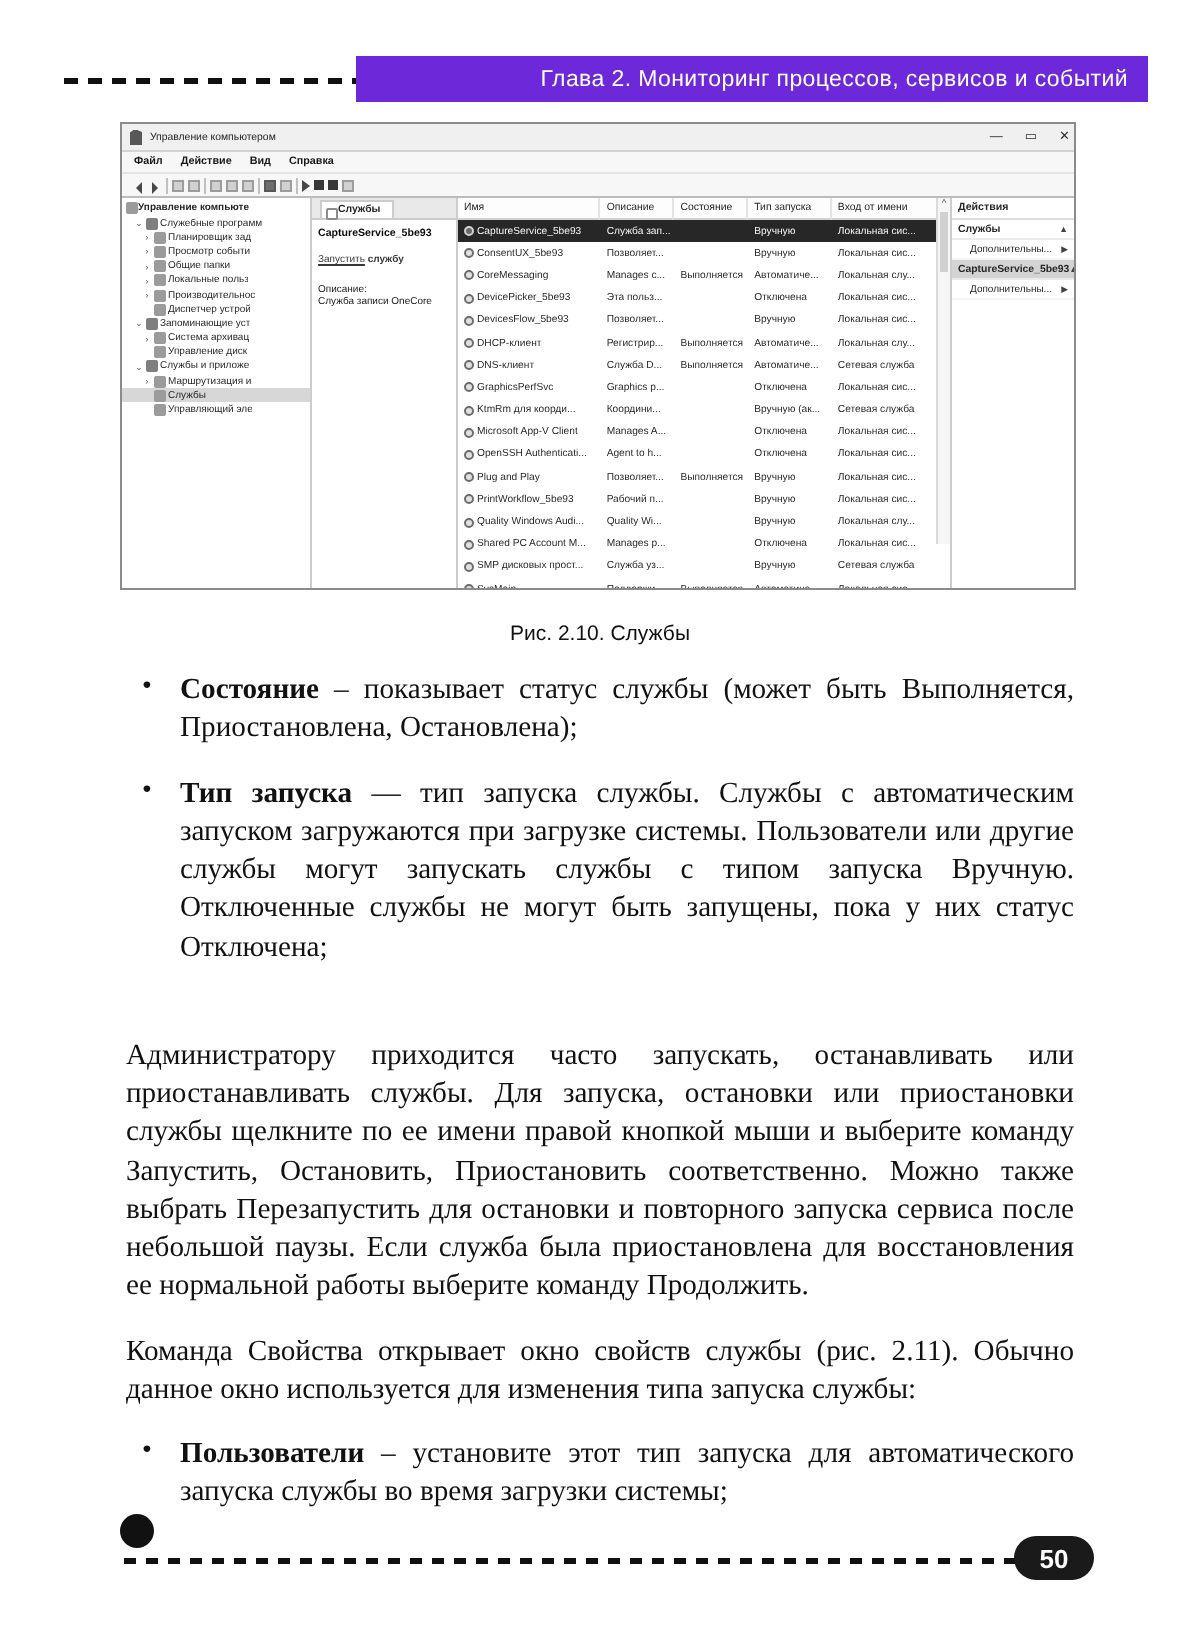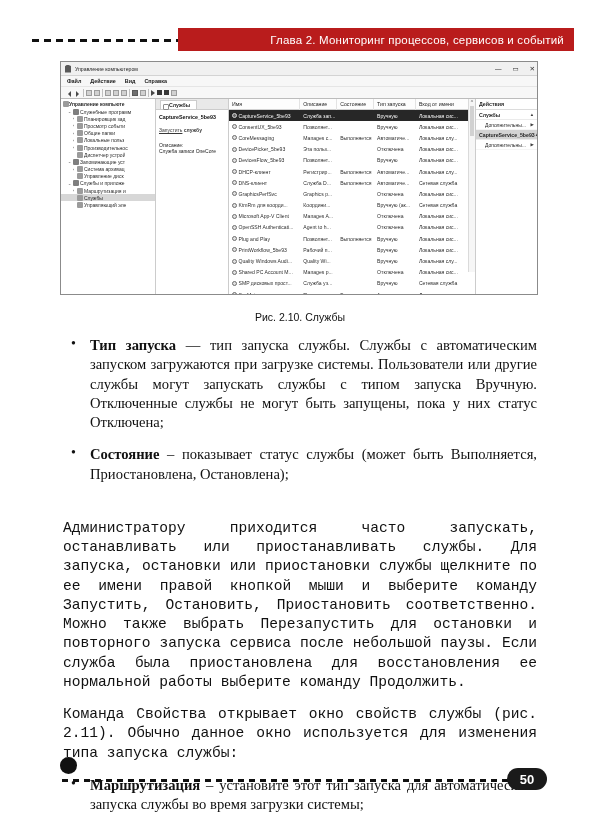--- a/index.html
+++ b/index.html
@@ -14,21 +14,21 @@
   }
 
   
   .runhead { position:absolute; left:0; top:28px; width:600px; height:24px; }
   .runhead .dashes {
     position:absolute; left:32px; top:11px; width:150px; height:3px;
     background:repeating-linear-gradient(to right,#111 0 7px,transparent 7px 12px);
   }
   .runhead .band {
     position:absolute; left:178px; top:0; width:396px; height:23px;
-    background:#b91c1c;
+    background:#6d28d9;
     display:flex; align-items:center; justify-content:flex-end;
     padding-right:10px;
   }
   .runhead .band span {
     color:#fff; font-family:"Liberation Sans", sans-serif;
     font-size:11.5px; letter-spacing:.2px; white-space:nowrap;
   }
 
   
   .figure {
@@ -160,21 +160,21 @@
   
   .content { position:absolute; left:63px; top:336px; width:474px; }
   .bullets { list-style:none; margin:0; padding:0; }
   .bullets li {
     position:relative; padding-left:27px; margin-bottom:13px;
     font-size:14.6px; line-height:1.32; text-align:justify;
   }
   .bullets li:before{
     content:"•"; position:absolute; left:8px; top:-1px; font-size:14px;
   }
-  .para { font-size:14.6px; line-height:1.32; text-align:justify; margin:0 0 13px 0;font-family:Liberation Mono, monospace; }
+  .para { font-size:14.6px; line-height:1.32; text-align:justify; margin:0 0 13px 0; }
   .gap { height:22px; }
   b { font-weight:bold; }
 
   
   .footdot { position:absolute; left:60px; top:757px; width:17px; height:17px; background:#111; border-radius:50%; }
   .footline {
     position:absolute; left:62px; top:779px; width:460px; height:3px;
     background:repeating-linear-gradient(to right,#111 0 6px,transparent 6px 11px);
   }
   .pagenum {
@@ -541,34 +541,34 @@
 
     <div class="foottabs" id="view-tabs"></div>
   </div>
 </div>
 
 <div class="caption">Рис. 2.10. Службы</div>
 
 <div class="content">
   <ul class="bullets">
     <li>
+      <b>Состояние</b><span> – показывает статус службы (может быть Выполняется, Приостановлена, Остановлена);</span>
+    </li>
+    <li>
       <b>Тип запуска</b><span> — тип запуска службы. Службы с автоматическим запуском загружаются при загрузке системы. Пользователи или другие службы могут запускать службы с типом запуска Вручную. Отключенные службы не могут быть запущены, пока у них статус Отключена;</span>
     </li>
-    <li>
-      <b>Состояние</b><span> – показывает статус службы (может быть Выполняется, Приостановлена, Остановлена);</span>
-    </li>
   </ul>
 
   <div class="gap"></div>
 
   <p class="para">Администратору приходится часто запускать, останавливать или приостанавливать службы. Для запуска, остановки или приостановки службы щелкните по ее имени правой кнопкой мыши и выберите команду Запустить, Остановить, Приостановить соответственно. Можно также выбрать Перезапустить для остановки и повторного запуска сервиса после небольшой паузы. Если служба была приостановлена для восстановления ее нормальной работы выберите команду Продолжить.</p>
   <p class="para">Команда Свойства открывает окно свойств службы (рис. 2.11). Обычно данное окно используется для изменения типа запуска службы:</p>
 
   <ul class="bullets">
     <li>
-      <b>Маршрутизация</b><span> – установите этот тип запуска для автоматического запуска службы во время загрузки системы;</span>
+      <b>Пользователи</b><span> – установите этот тип запуска для автоматического запуска службы во время загрузки системы;</span>
     </li>
   </ul>
 </div>
 
 <div class="footdot"></div>
 <div class="footline"></div>
 <div class="pagenum">50</div>
 
 </body></html>

